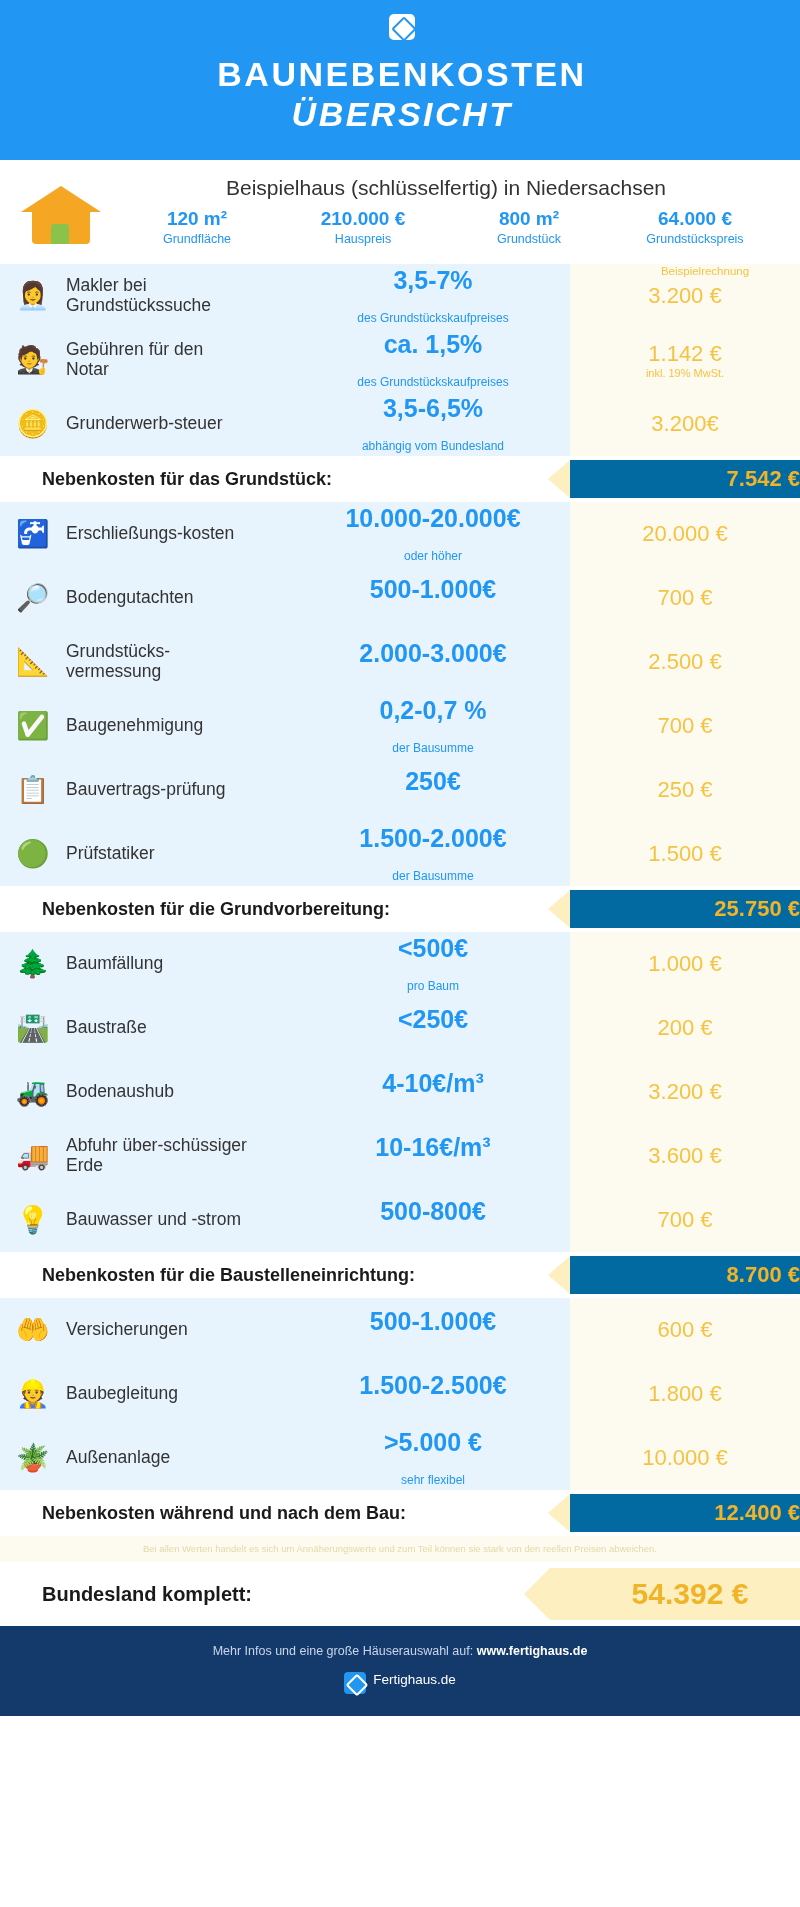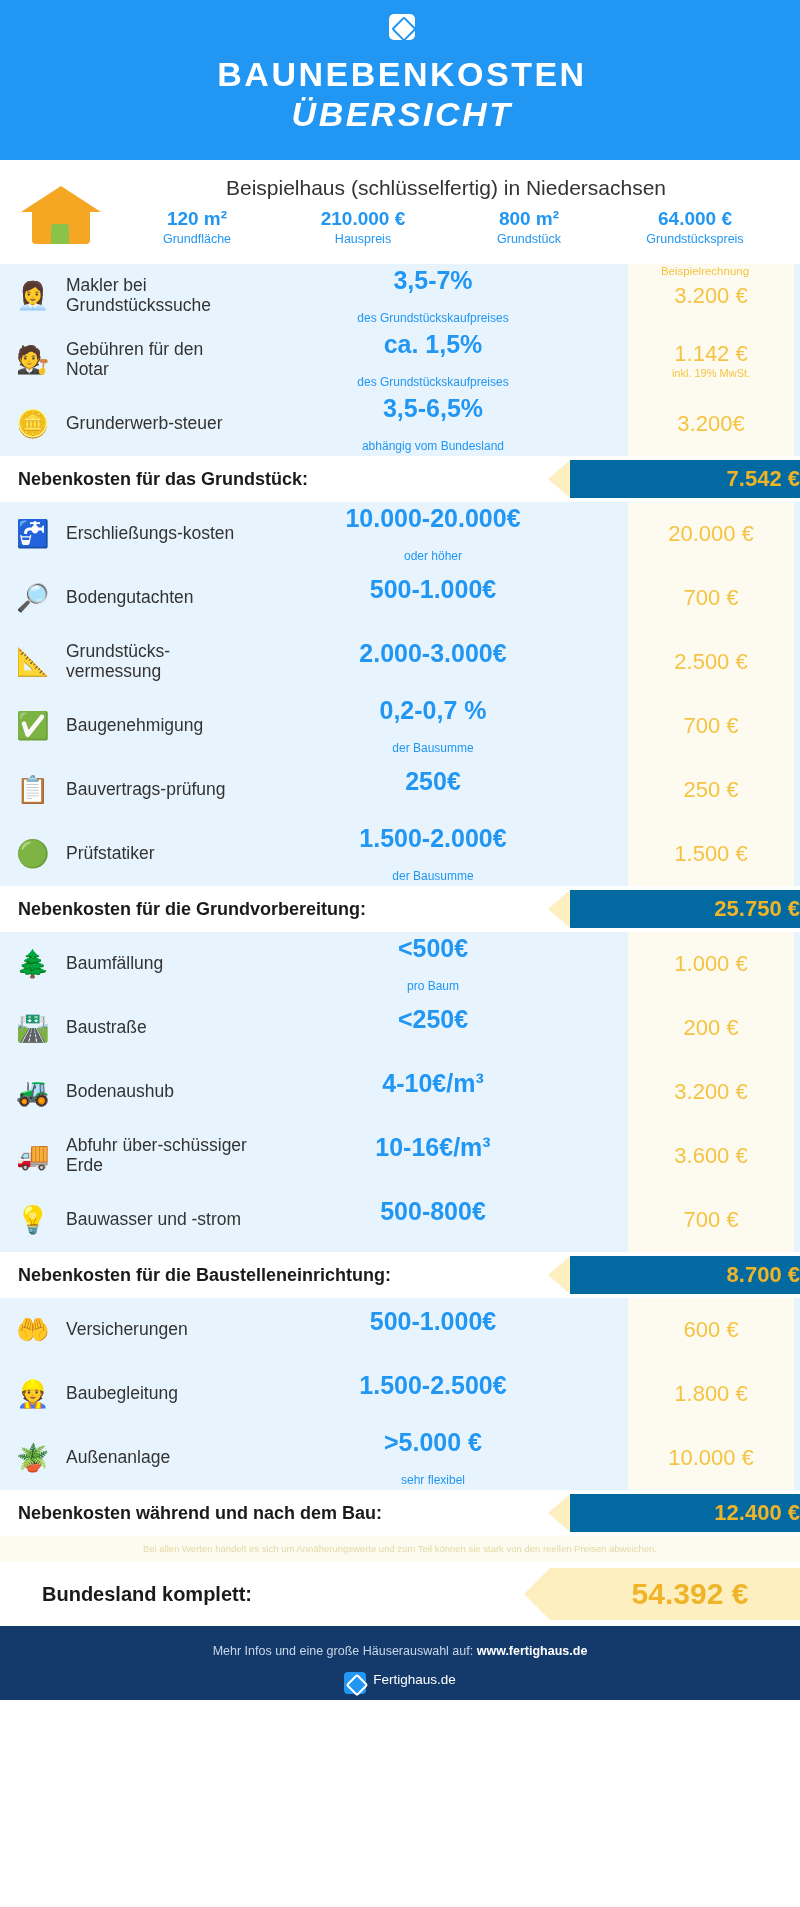--- a/index.html
+++ b/index.html
@@ -119,22 +119,22 @@
   .rows { background: #e8f4fd; }
 
   .row {
     display: flex;
     align-items: center;
     min-height: 64px;
     position: relative;
   }
   .row .ex-col {
     position: absolute;
-    right: 6px; top: 0; bottom: 0;
-    width: 166px;
+    right: 0; top: 0; bottom: 0;
+    width: 230px;
     background: #fdfbef;
     display: flex;
     align-items: center;
     justify-content: center;
   }
   .icon-cell {
     width: 66px;
     flex: 0 0 66px;
     display: flex;
     align-items: center;
@@ -193,21 +193,21 @@
     position: relative;
     height: 46px;
     background: #ffffff;
     display: flex;
     align-items: center;
   }
   .subtotal .st-label {
     font-size: 18px;
     color: #1a1a1a;
     font-weight: bold;
-    padding-left: 18px;
+    padding-left: 42px;
     z-index: 3;
   }
   .subtotal .st-band {
     position: absolute;
     right: 0; top: 4px; bottom: 4px;
     width: 230px;
     background: #0369a1;
     display: flex;
     align-items: center;
     justify-content: flex-end;
@@ -274,21 +274,21 @@
     font-size: 30px;
     font-weight: bold;
     color: #f0b429;
     margin-left: 30px;
   }
 
   
   .footer {
     background: #143a6b;
     text-align: center;
-    padding: 18px 0 6px 0;
+    padding: 18px 0 22px 0;
   }
   .footer .f-text {
     color: #c9d6e8;
     font-size: 12.5px;
   }
   .footer .f-text b { color: #ffffff; }
   .footer .f-brand {
     margin-top: 14px;
     display: flex;
     align-items: flex-start;

